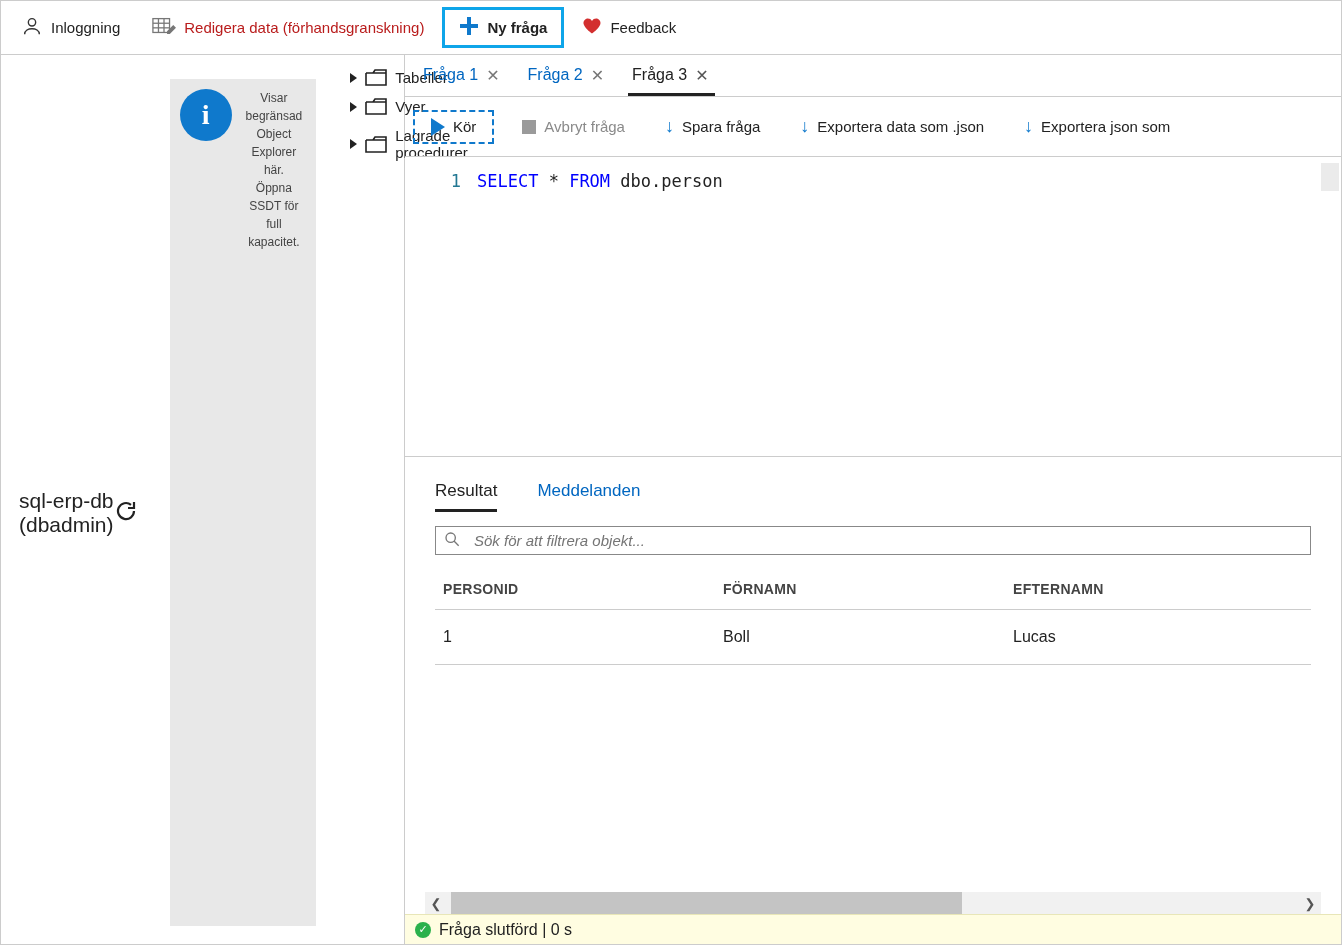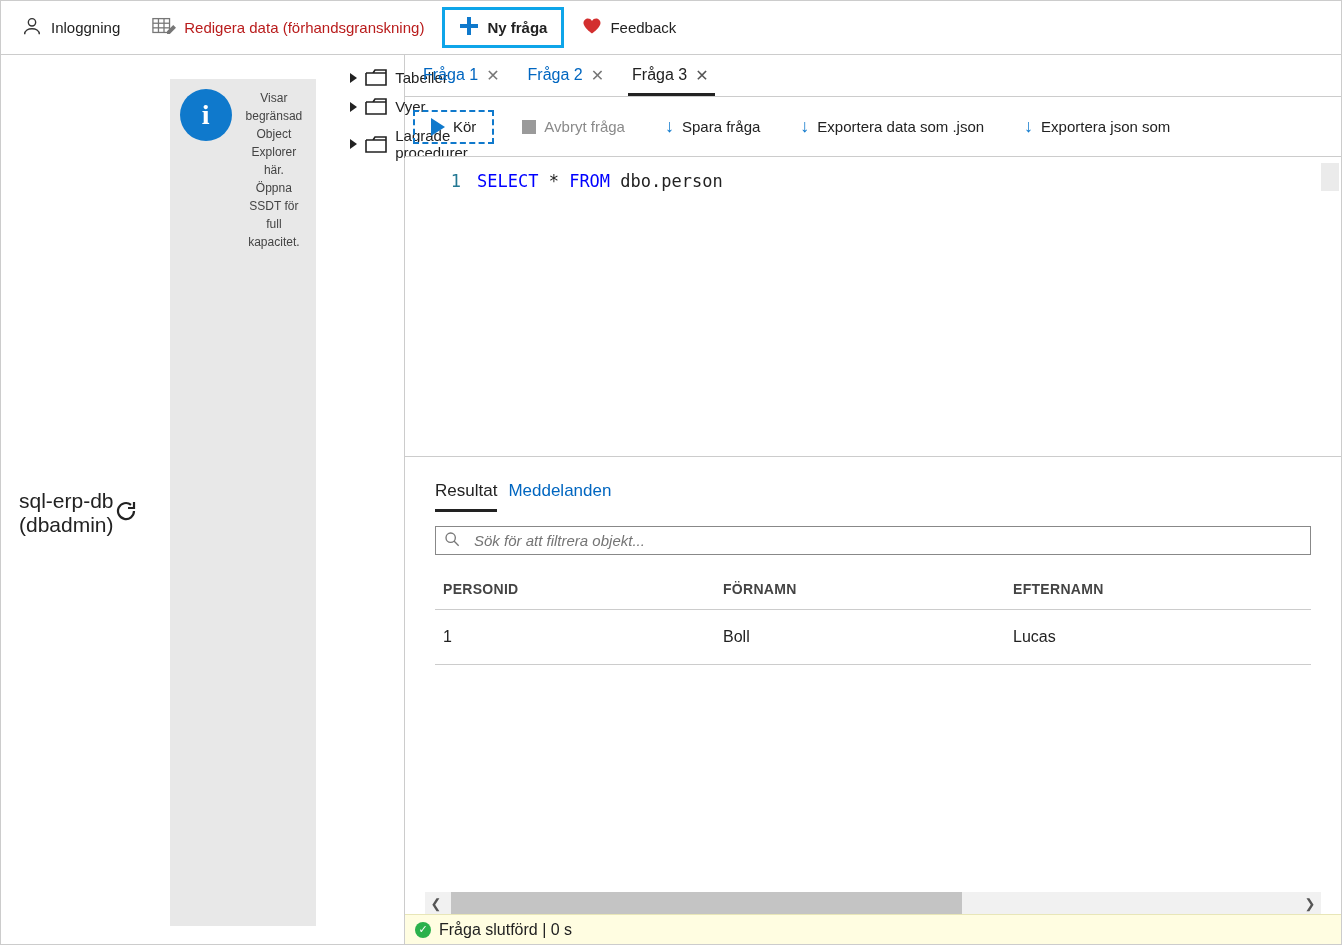--- a/index.html
+++ b/index.html
@@ -37,21 +37,21 @@
   .run-tri { width:0; height:0; border-top:9px solid transparent; border-bottom:9px solid transparent; border-left:14px solid #0f79cc; }
   .square { width:14px; height:14px; background:#9a9a9a; }
   .cancel-txt { color:#8a8a8a; }
   .dl-icon { color:#0f79cc; font-size:18px; font-weight:bold; }
   .editor { height:300px; border-bottom:1px solid #ccc; display:flex; overflow:auto; font-family:Consolas,monospace; font-size:17px; position:relative; }
   .gutter { width:70px; background:#fff; padding:14px 14px 0 0; text-align:right; color:#237893; }
   .code { padding:14px 0 0 2px; }
   .kw { color:#0000ff; }
   .scroll-mini { position:absolute; top:6px; right:2px; width:18px; height:28px; background:#ddd; opacity:.6; }
   .results-pane { flex:1; display:flex; flex-direction:column; min-height:0; }
-  .res-tabs { display:flex; gap:11px; padding:20px 30px 0 30px; }
+  .res-tabs { display:flex; gap:40px; padding:20px 30px 0 30px; }
   .res-tab { padding:4px 0 8px 0; font-size:17px; color:#0066c0; cursor:pointer; }
   .res-tab.active { color:#222; border-bottom:3px solid #222; }
   .filter-box { margin:14px 30px 0 30px; border:1px solid #888; display:flex; align-items:flex-start; padding:4px 8px; gap:12px; }
   .filter-box input { border:none; outline:none; width:100%; font-size:15px; font-style:italic; color:#666; background:transparent; }
   .grid { margin:14px 30px 0 30px; }
   .grow { display:grid; grid-template-columns: 280px 290px 1fr; }
   .ghead { border-bottom:1px solid #ccc; }
   .ghead div { padding:12px 8px; font-size:14px; color:#444; letter-spacing:.3px; font-weight:600; }
   .gdat { border-bottom:1px solid #ccc; }
   .gdat div { padding:18px 8px; font-size:16px; }

